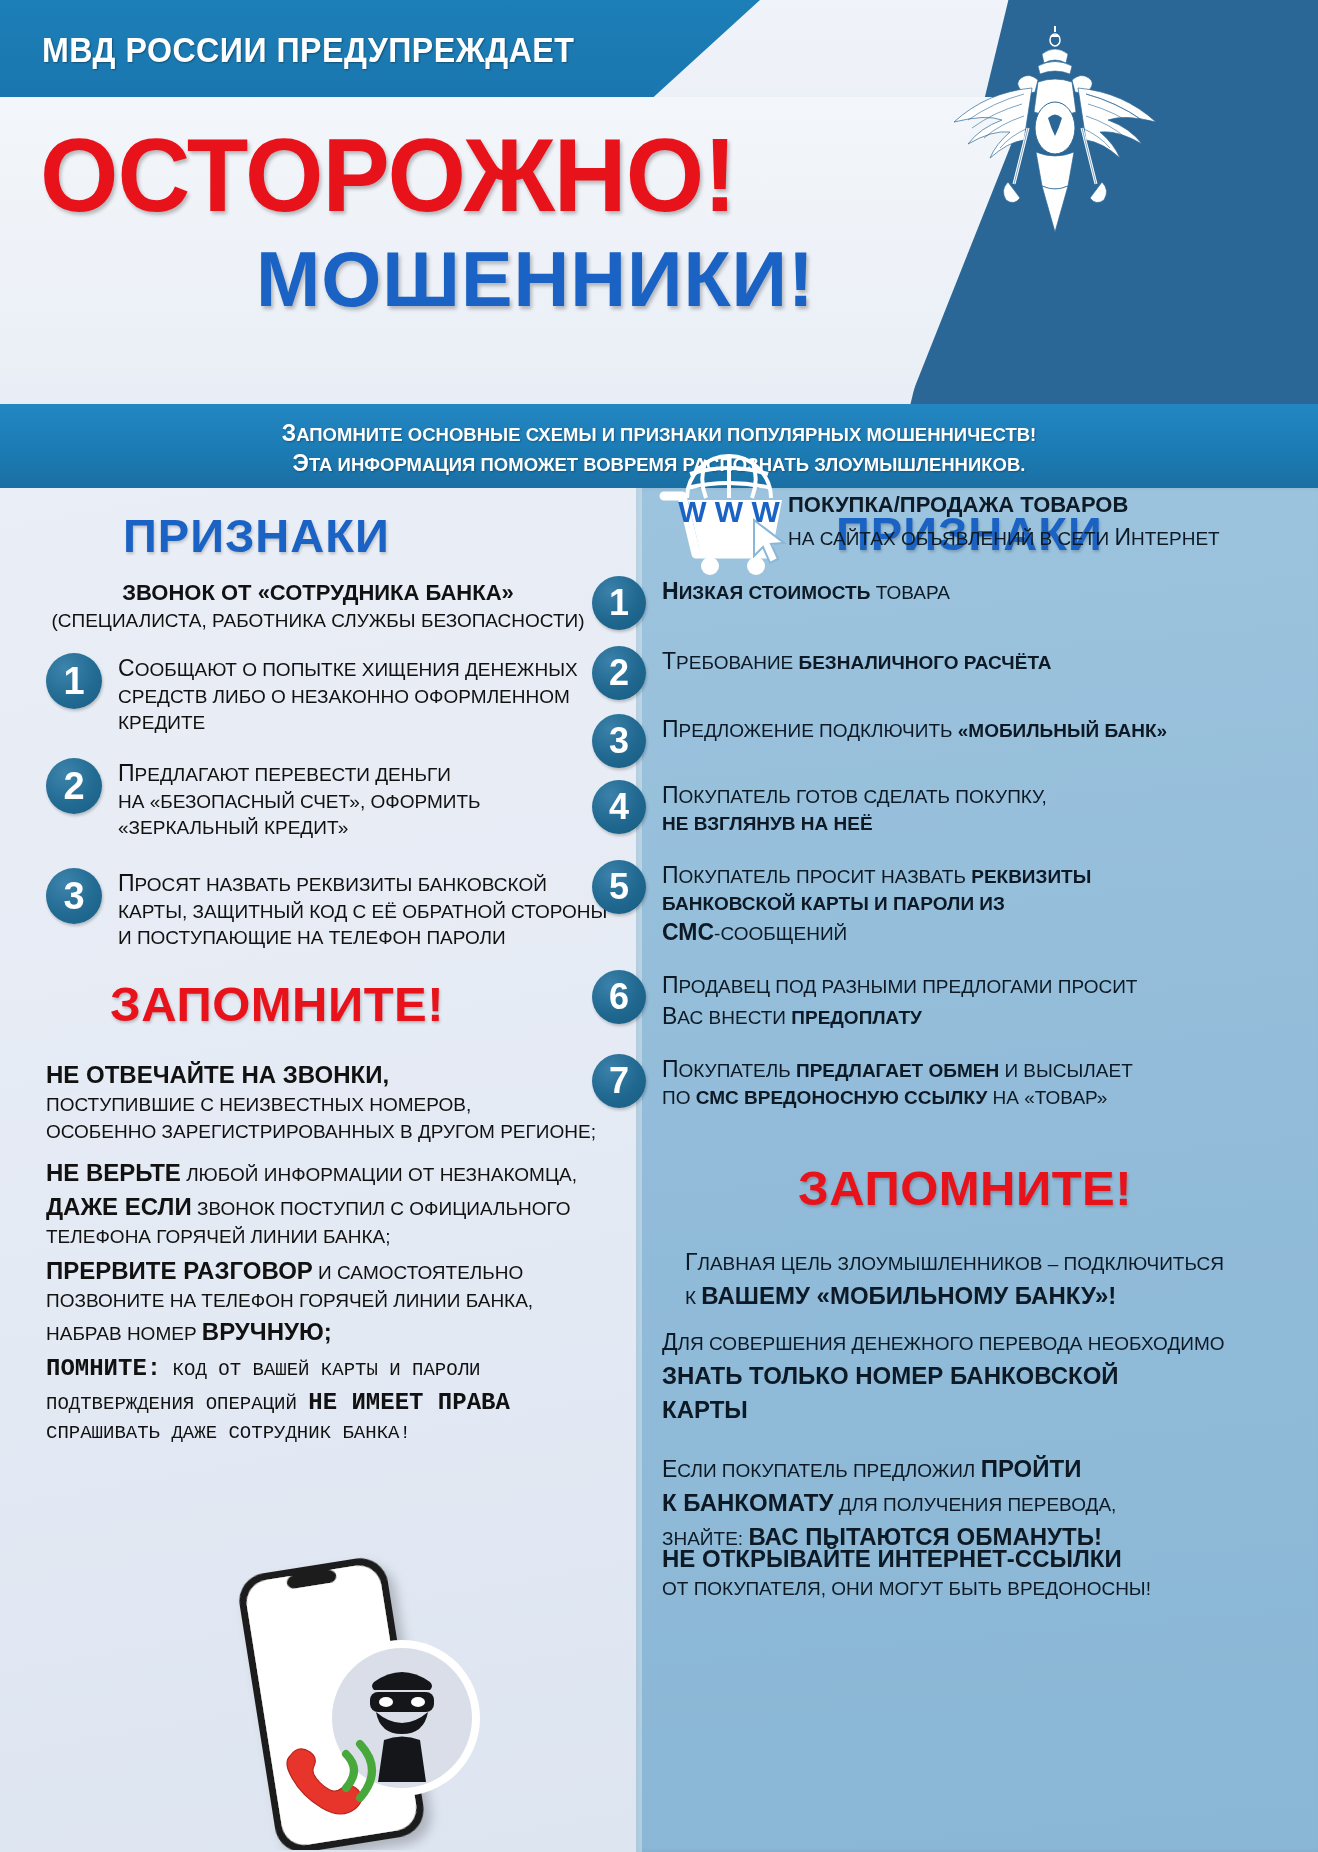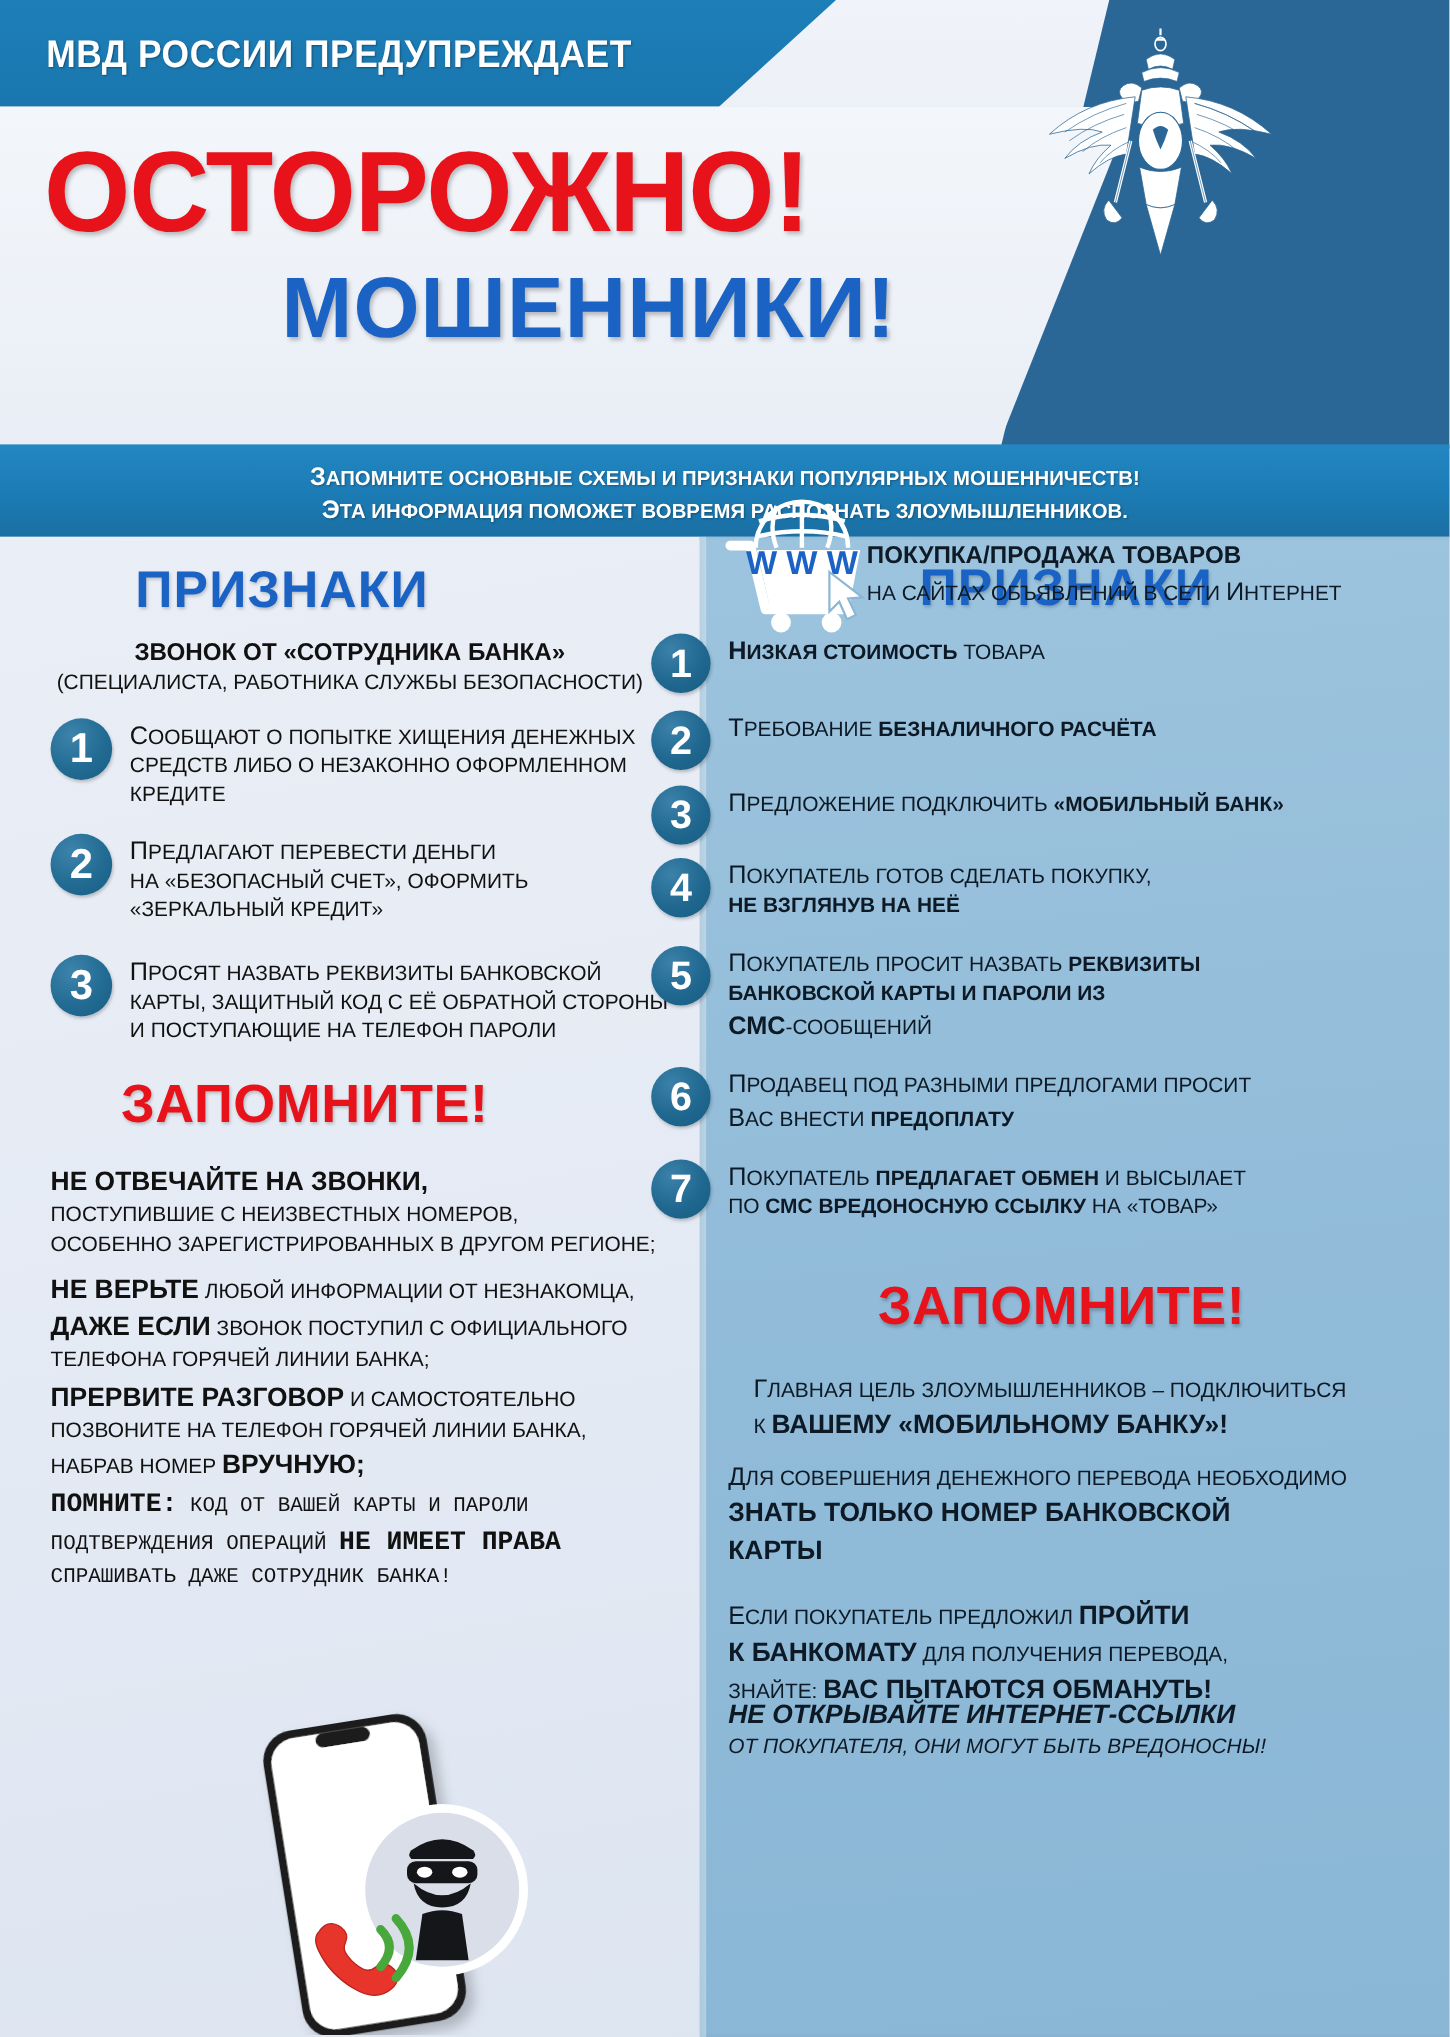--- a/index.html
+++ b/index.html
@@ -450,19 +450,19 @@
       <span class="big">ЗНАТЬ ТОЛЬКО НОМЕР БАНКОВСКОЙ</span><br>
       <span class="big">КАРТЫ</span>
     </div>
 
     <div class="para" style="left:26px;top:944px;width:640px;margin-top:20px;">
       <span class="sc">Е</span><span>СЛИ ПОКУПАТЕЛЬ ПРЕДЛОЖИЛ </span><span class="big">ПРОЙТИ</span><br>
       <span class="big">К БАНКОМАТУ</span><span> ДЛЯ ПОЛУЧЕНИЯ ПЕРЕВОДА,</span><br>
       <span>ЗНАЙТЕ: </span><span class="big">ВАС ПЫТАЮТСЯ ОБМАНУТЬ!</span>
     </div>
 
-    <div class="para" style="left:26px;top:1054px;width:640px;font-style:italic;">
+    <div class="para" style="left:26px;top:1054px;width:640px;">
       <span class="big">НЕ ОТКРЫВАЙТЕ ИНТЕРНЕТ-ССЫЛКИ</span><br>
       <span>ОТ ПОКУПАТЕЛЯ, ОНИ МОГУТ БЫТЬ ВРЕДОНОСНЫ!</span>
     </div>
   </div>
 
 </div>
 
 </body></html>

